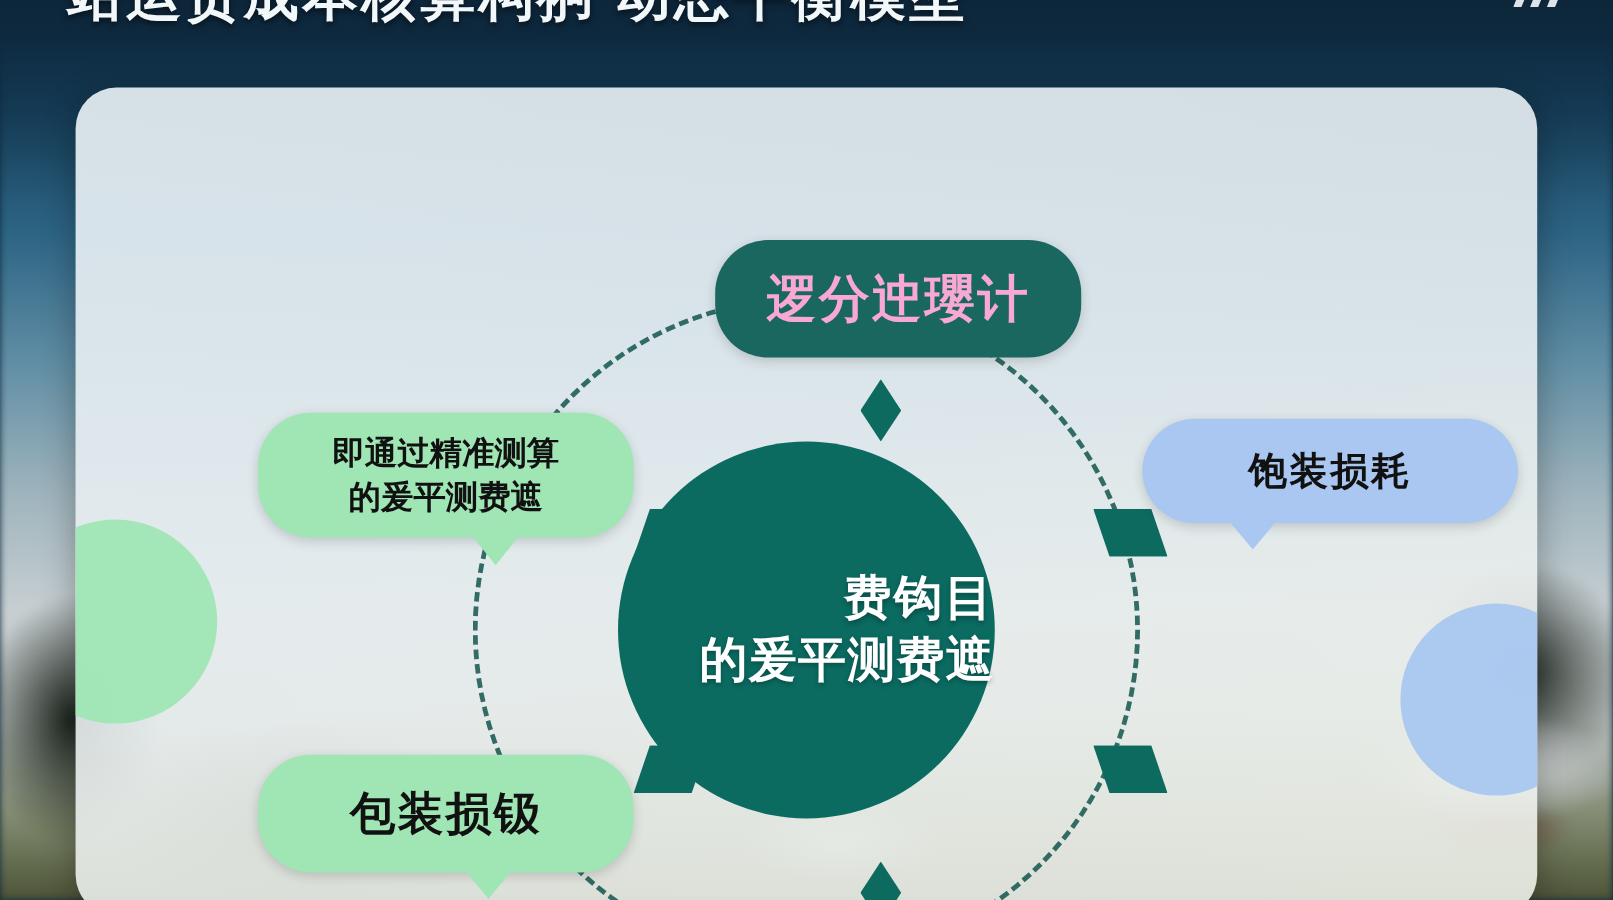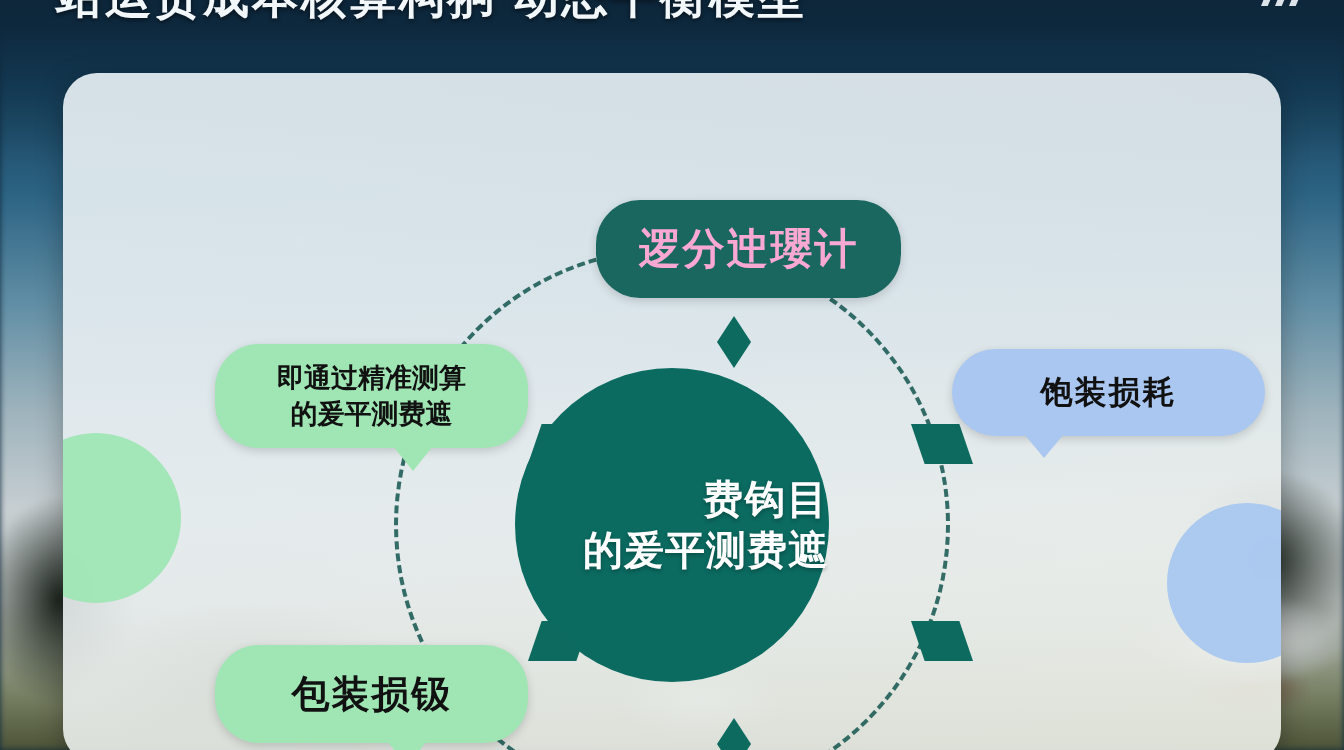--- a/index.html
+++ b/index.html
@@ -130,21 +130,21 @@
     flex-direction:column;
   }
   #node-left-top .tail{
     left:178px; bottom:-23px;
     border-left:20px solid transparent;
     border-right:20px solid transparent;
     border-top:25px solid #9fe6b4;
   }
   #node-left-bottom{
     left:152px; top:556px; width:313px; height:98px;
-    font-size:38px; font-weight:bold; letter-spacing:2px;margin-top:16px;
+    font-size:38px; font-weight:bold; letter-spacing:2px;
   }
   #node-left-bottom .tail{
     left:172px; bottom:-22px;
     border-left:20px solid transparent;
     border-right:20px solid transparent;
     border-top:24px solid #9fe6b4;
   }
   #node-right-top{
     left:889px; top:276px; width:313px; height:87px;
     font-size:32px; font-weight:bold; letter-spacing:2px;

